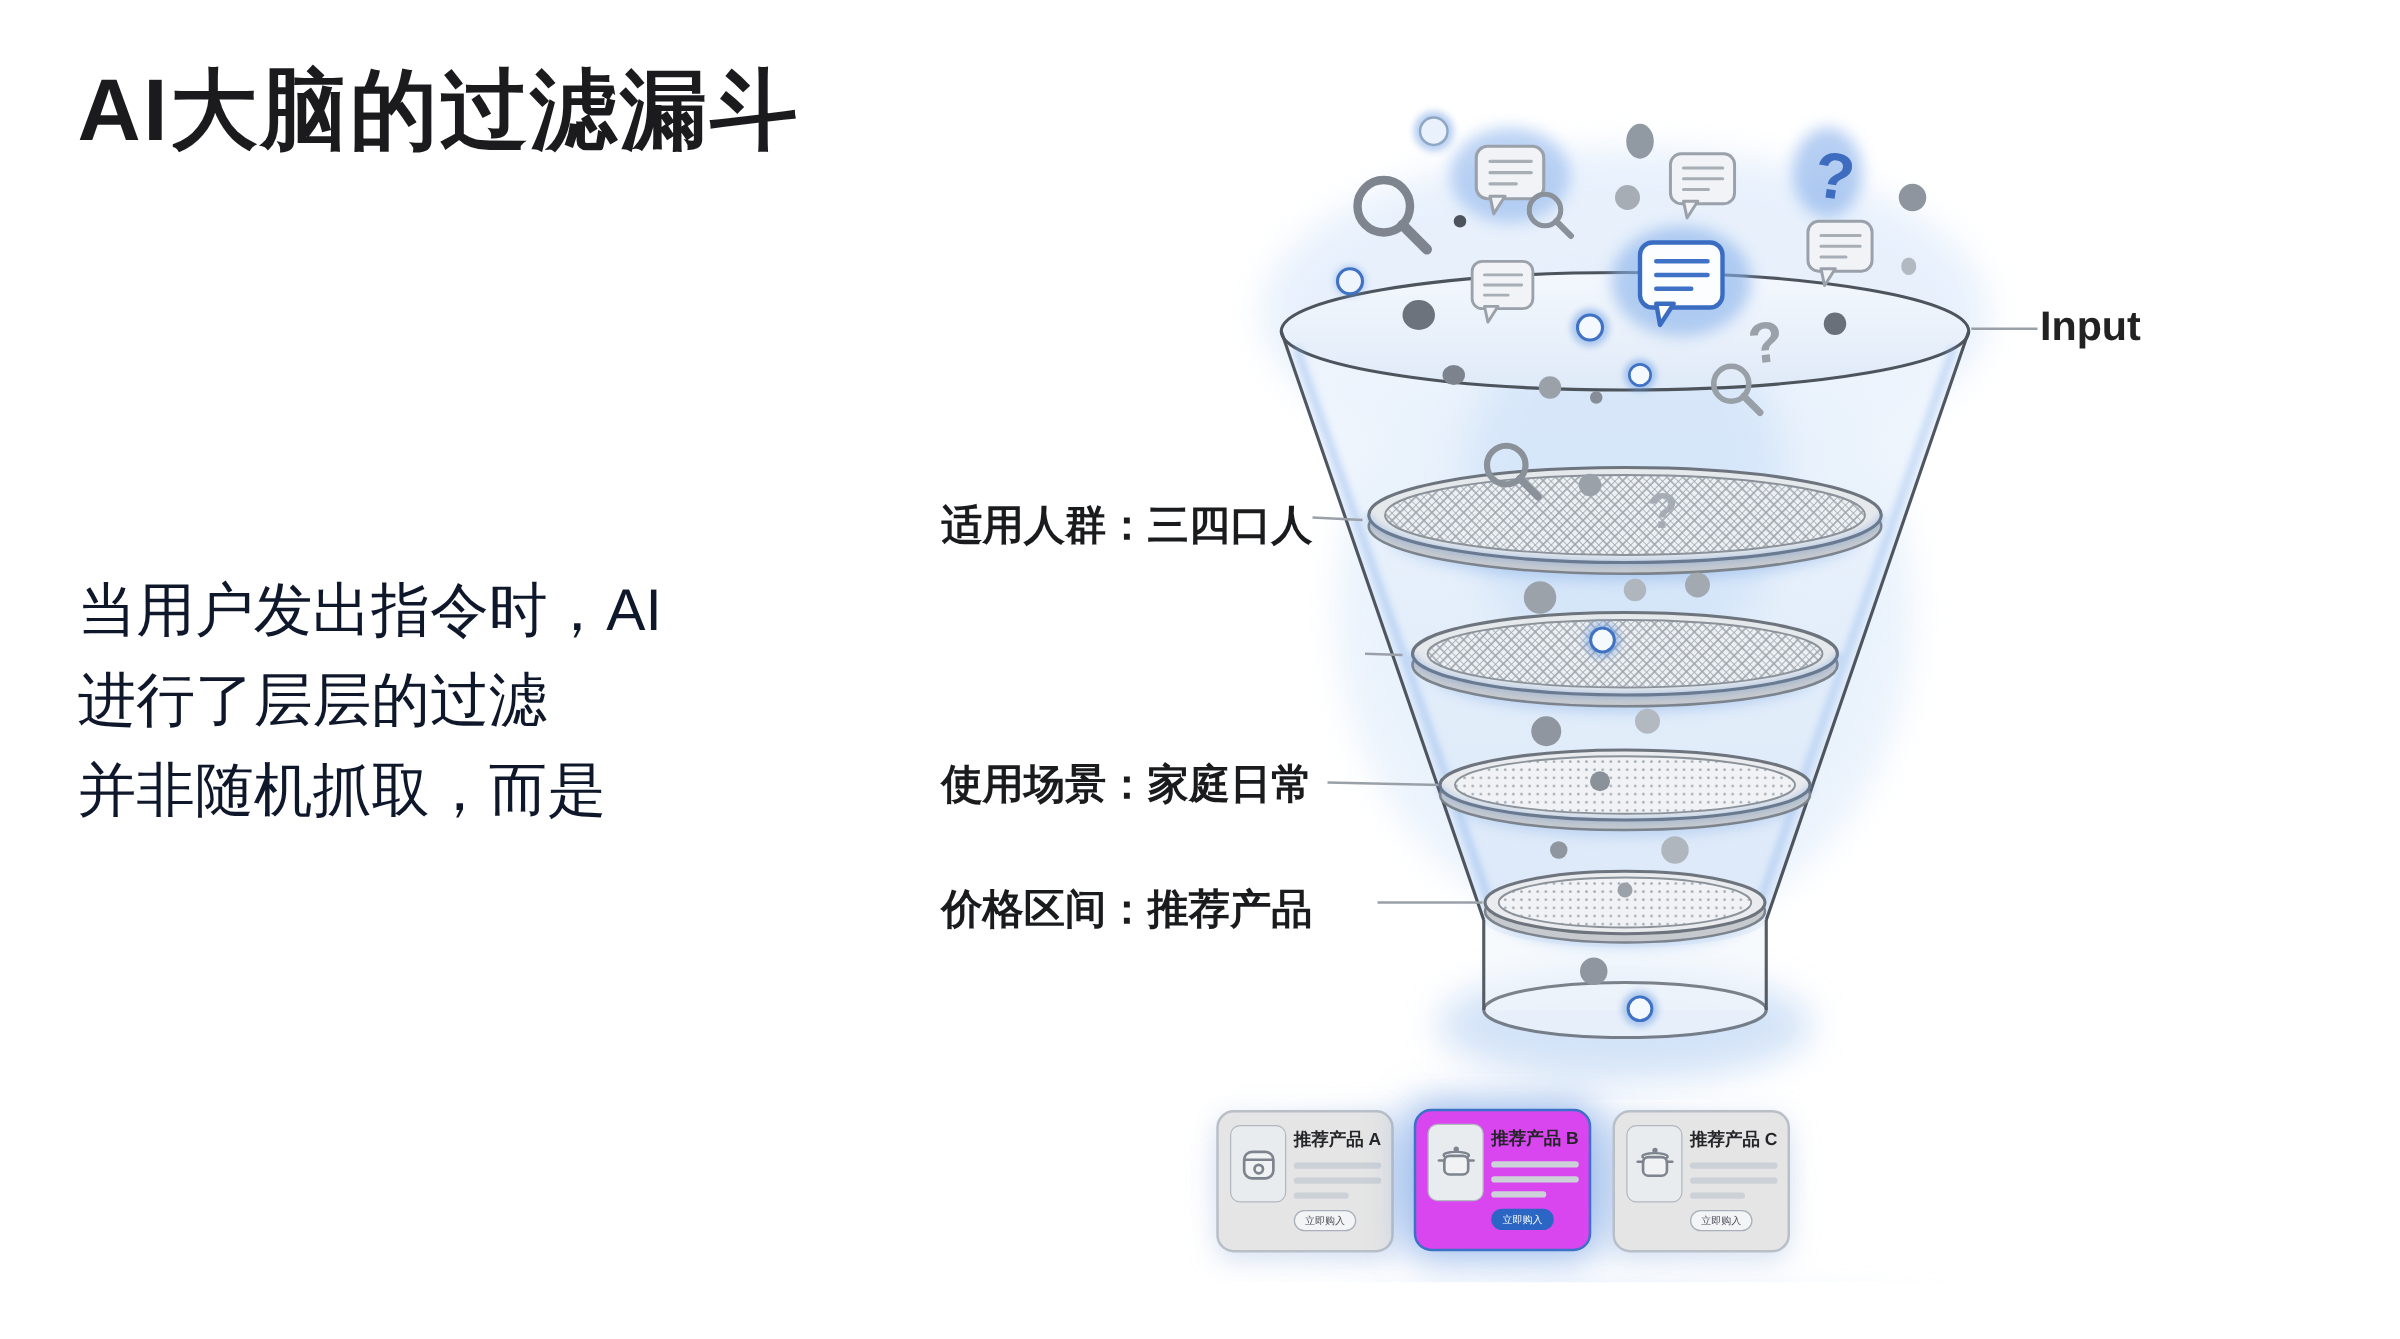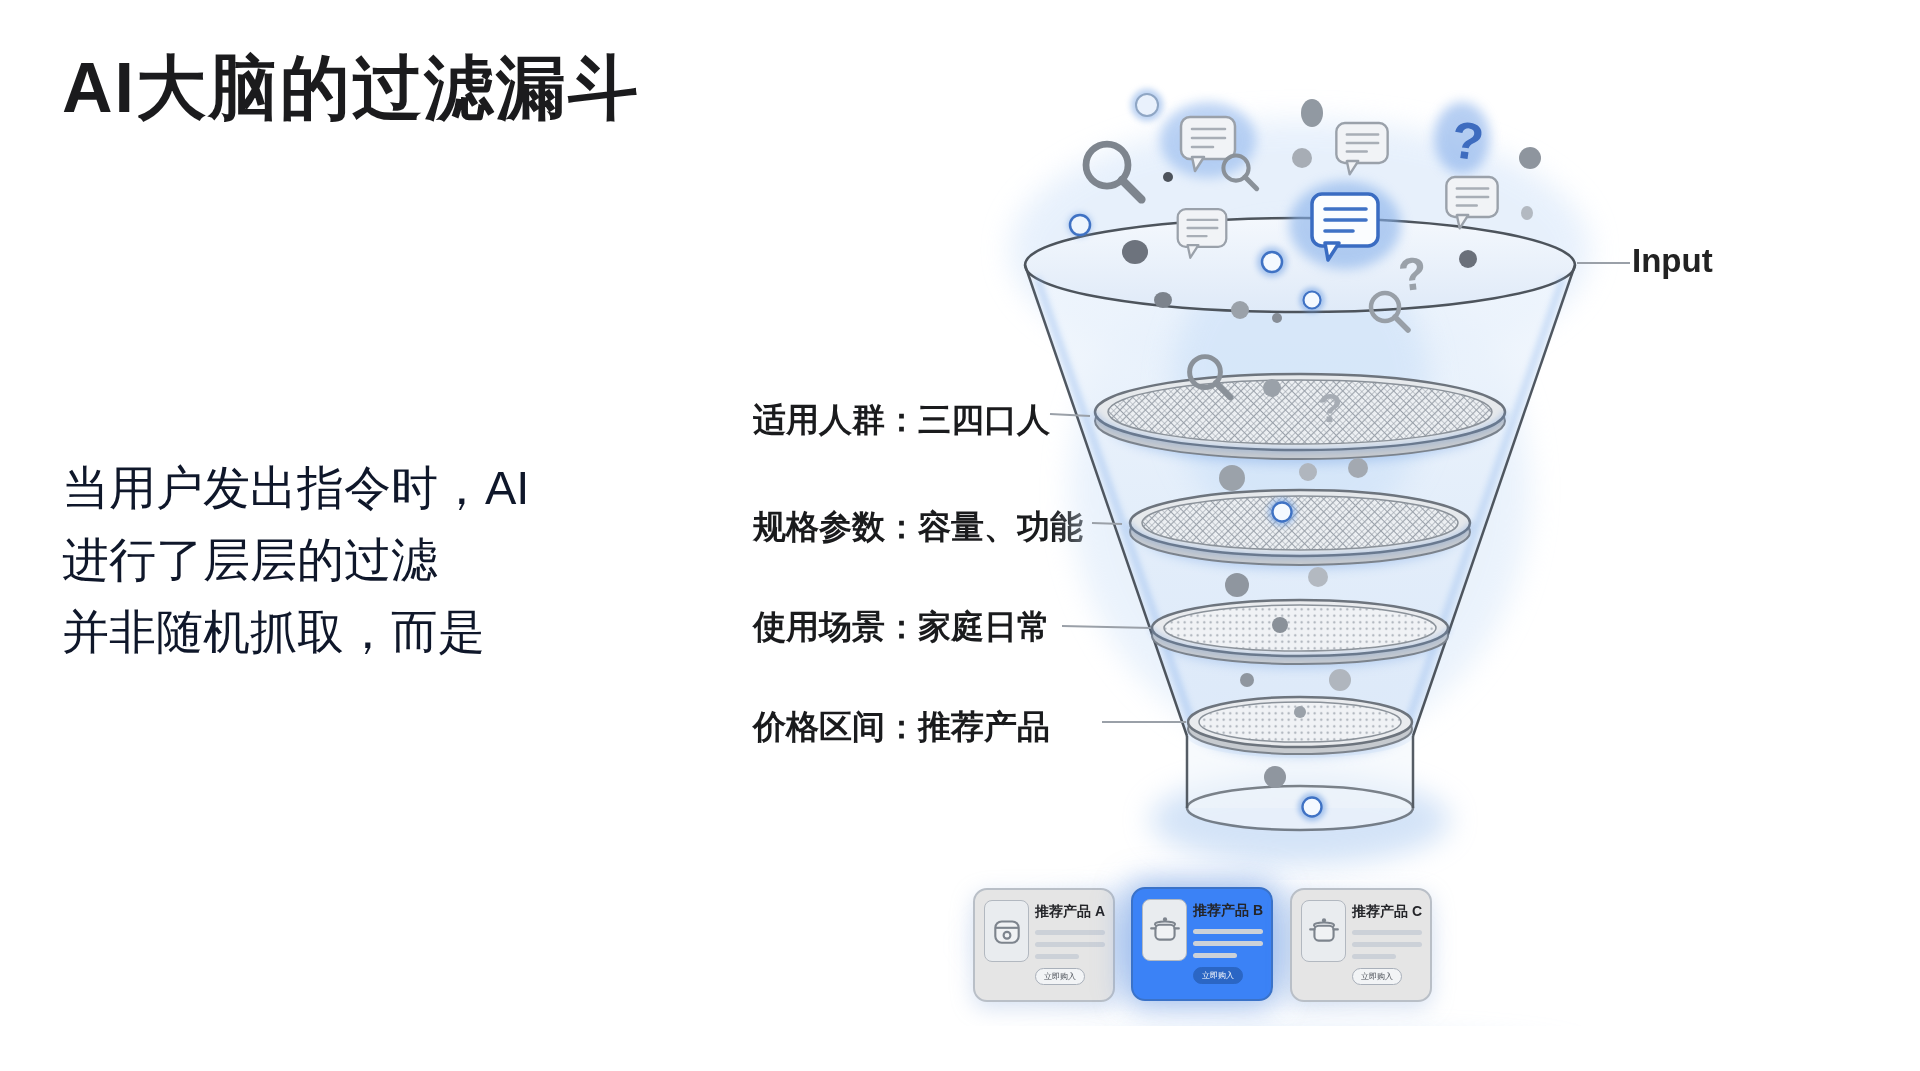--- a/index.html
+++ b/index.html
@@ -10,21 +10,21 @@
   #desc{left:62px;top:452px;font-size:47px;font-weight:400;line-height:72px;color:#0f172a;}
   .layer-label{left:753px;font-size:33px;font-weight:700;white-space:nowrap;color:#1a1b1d;}
   #input-label{left:1632px;top:242px;font-size:33px;font-weight:700;color:#222;}
   #cards-glow{left:948px;top:868px;width:500px;height:152px;border-radius:60px;
     background:radial-gradient(closest-side,rgba(164,197,242,.55),rgba(164,197,242,0));filter:blur(8px);}
   #bottom-haze{left:980px;top:1022px;width:620px;height:46px;border-radius:50%;
     background:radial-gradient(closest-side,rgba(150,190,240,.40),rgba(150,190,240,0));filter:blur(10px);}
   
   .card{width:142px;height:114px;background:#e5e5e5;border:2px solid #b9bfc7;border-radius:14px;
         box-shadow:0 6px 22px rgba(148,176,220,.38);box-sizing:border-box;}
-  .card.hl{background:#3b82f6;border:2.5px solid #3a72c8;box-shadow:0 0 30px 6px rgba(94,144,222,.55);}
+  .card.hl{background:#d946ef;border:2.5px solid #3a72c8;box-shadow:0 0 30px 6px rgba(94,144,222,.55);}
   .tile{position:absolute;left:9px;top:10px;width:43px;height:60px;background:#e9ecef;
         border:1.5px solid #b2b8c0;border-radius:8px;display:flex;align-items:center;justify-content:center;}
   .cbody{position:absolute;left:60px;top:13px;right:8px;}
   .ctitle{font-size:14px;font-weight:700;color:#242529;white-space:nowrap;}
   .sk{height:5px;background:#ccd1d8;border-radius:3px;}
   .sk1{margin-top:9px;width:70px;}.sk2{margin-top:7px;width:70px;}.sk3{margin-top:7px;width:44px;}
   .card-btn{display:block;margin-top:9px;width:50px;height:17px;border-radius:9px;border:1.5px solid #a9b0ba;
         background:#f2f4f6;color:#4a4f57;font-size:8px;line-height:13px;text-align:center;padding:0;
         font-family:Liberation Sans, sans-serif;cursor:pointer;}
   .card.hl .card-btn{background:#2b66c4;border-color:#2b66c4;color:#fff;}
@@ -39,21 +39,20 @@
 
   <div class="abs" id="main-title">AI大脑的过滤漏斗</div>
 
   <div class="abs" id="desc">
     <div>当用户发出指令时，AI</div>
     <div>进行了层层的过滤</div>
     <div>并非随机抓取，而是</div>
   </div>
 
   <div class="abs layer-label" style="top:398px;">适用人群：三四口人</div>
-  <div class="abs layer-label" style="top:505px;">规格参数：容量、功能</div>
   <div class="abs layer-label" style="top:605px;">使用场景：家庭日常</div>
   <div class="abs layer-label" style="top:705px;">价格区间：推荐产品</div>
 
   <div class="abs" id="input-label">Input</div>
 
   <svg class="abs" style="left:980px;top:60px;" width="680" height="820" viewBox="0 0 680 820">
     <defs>
       <pattern id="mesh" width="9" height="9" patternUnits="userSpaceOnUse" patternTransform="rotate(45)">
         <rect width="9" height="9" fill="#edf0f3"></rect>
         <path d="M0 0H9M0 4.5H9" stroke="#9ba2ab" stroke-width="1.2"></path>

